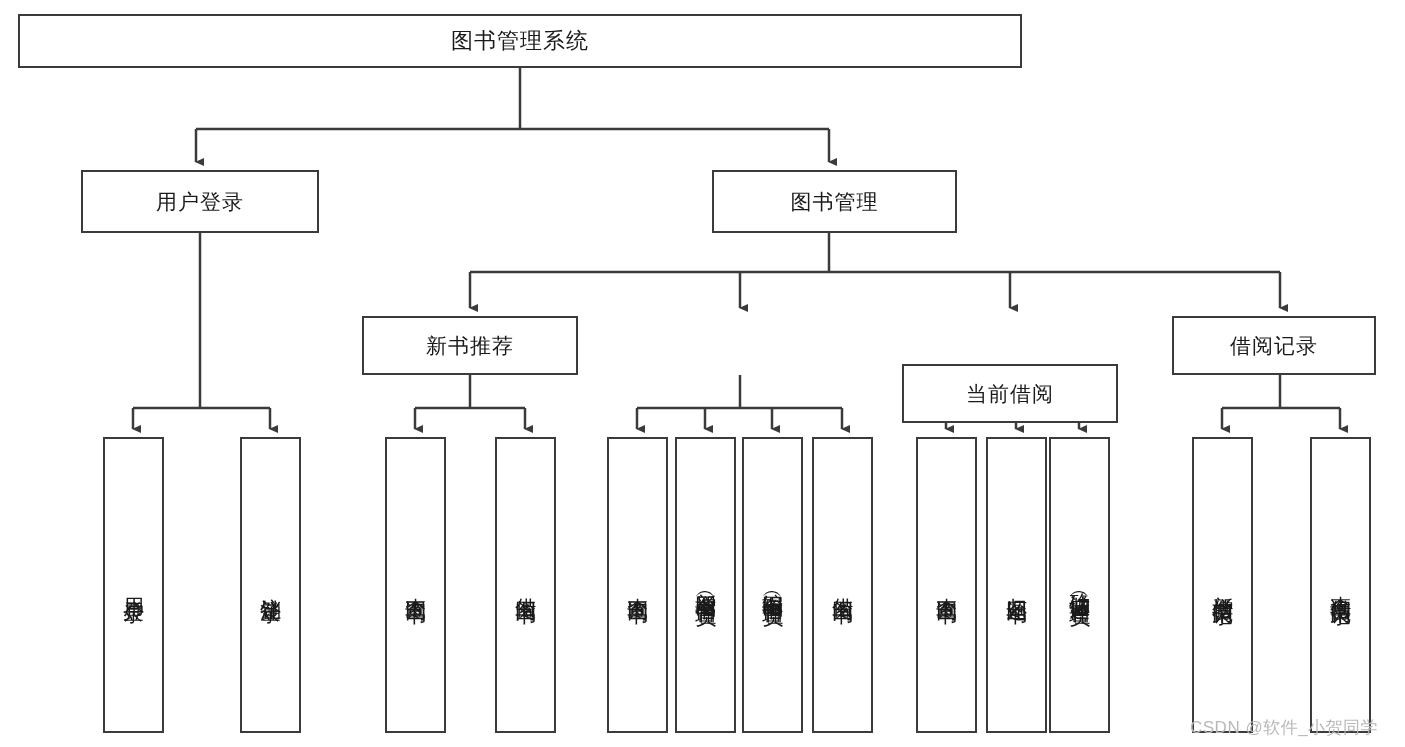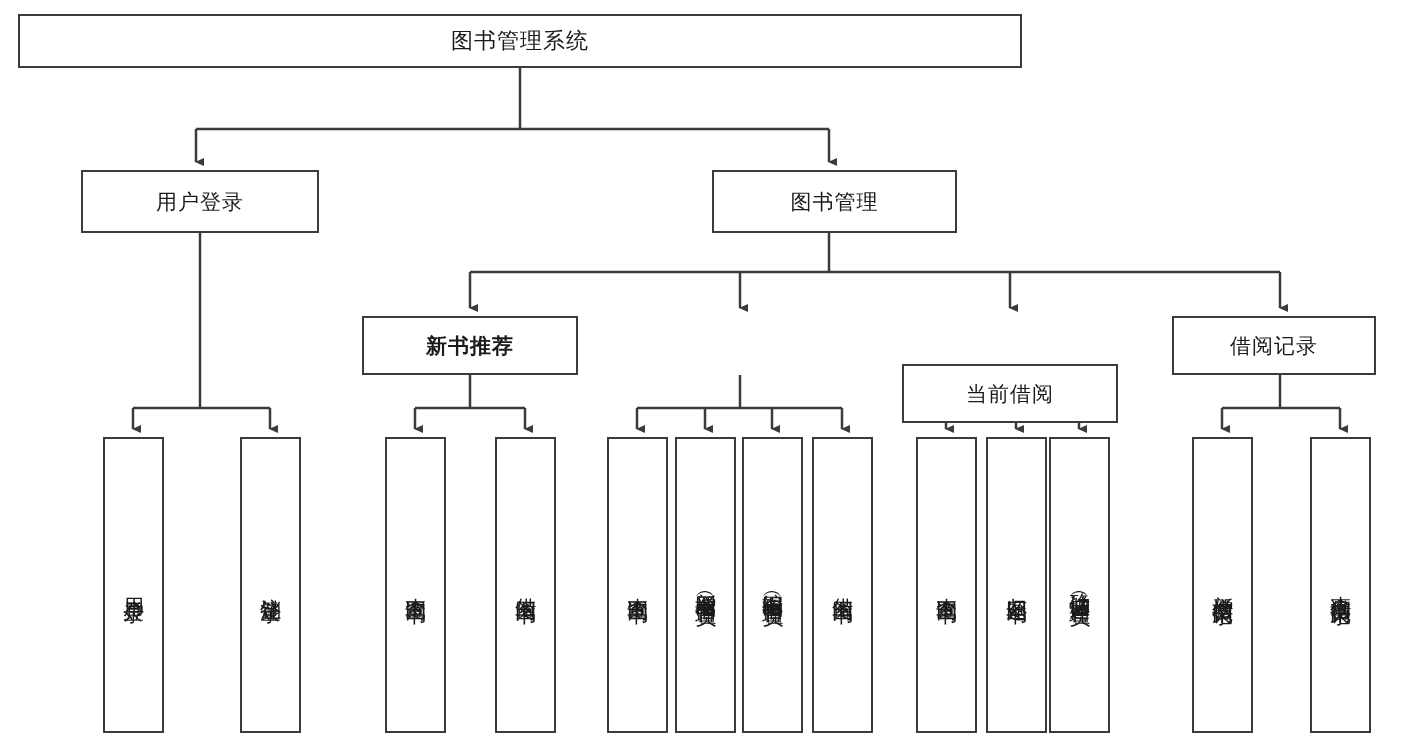--- a/index.html
+++ b/index.html
@@ -129,21 +129,21 @@
       <path d="M1340,408 L1340,429" marker-end="url(#arrow)"></path>
     </g>
   </svg>
 
   <div class="node horiz" id="root-node">图书管理系统</div>
 
   <div class="node horiz" style="left:81px; top:170px; width:238px; height:63px;">用户登录</div>
 
   <div class="node horiz" style="left:712px; top:170px; width:245px; height:63px;">图书管理</div>
 
-  <div class="node horiz" style="left:362px; top:316px; width:216px; height:59px;font-weight:bold;">新书推荐</div>
+  <div class="node horiz" style="left:362px; top:316px; width:216px; height:59px;">新书推荐</div>
 
 
   <div class="node horiz" style="left:902px; top:316px; width:216px; height:59px;margin-top:48px;">当前借阅</div>
 
   <div class="node horiz" style="left:1172px; top:316px; width:204px; height:59px;">借阅记录</div>
 
   <div class="node vert" style="left:103px; top:437px; width:61px; height:296px;">
     <span class="vtext">用户登录</span>
   </div>
 
@@ -188,14 +188,15 @@
   </div>
 
   <div class="node vert" style="left:1192px; top:437px; width:61px; height:296px;">
     <span class="vtext">新增借阅记录</span>
   </div>
 
   <div class="node vert" style="left:1310px; top:437px; width:61px; height:296px;">
     <span class="vtext">查询借阅记录</span>
   </div>
 
+  <div class="watermark">CSDN @软件_小贺同学</div>
 
 </div>
 
 </body></html>

